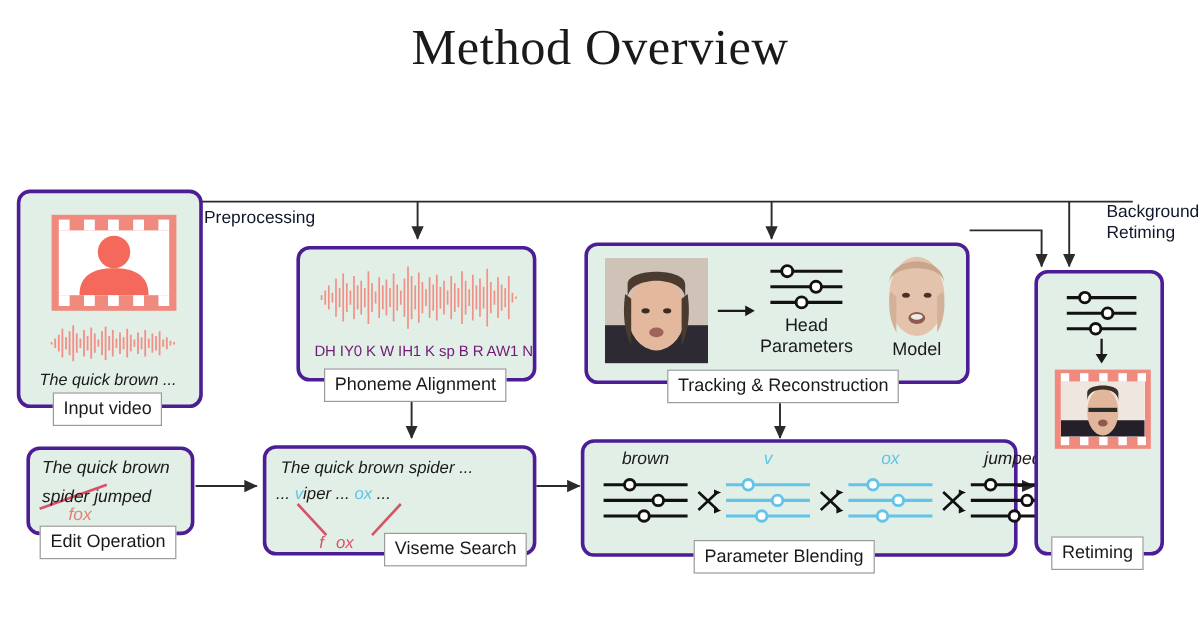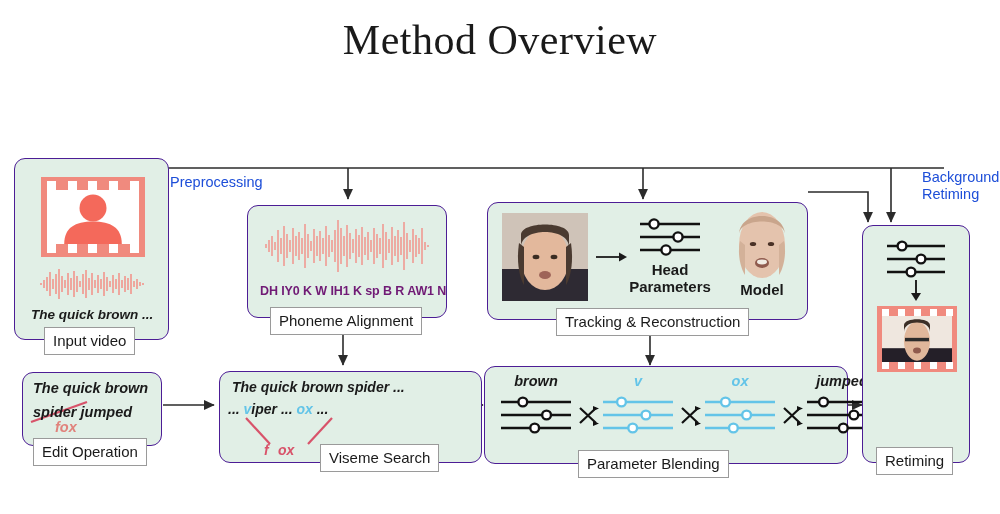--- a/index.html
+++ b/index.html
@@ -19,40 +19,39 @@
     font-family: "Liberation Serif", serif;
     font-size: 42px;
     font-weight: 400;
     color: #1a1a1a;
     letter-spacing: 0.5px;
   }
 
   .panel {
     position: absolute;
     background: #e1efe6;
-    border: 1px solid #4c1d95;
+    border: 3px solid #4c1d95;
     border-radius: 11px;
-    font-weight: bold;
   }
 
   .panel-label {
     position: absolute;
     background: #ffffff;
     border: 1px solid #9a9a9a;
     color: #1a1a1a;
     font-size: 15px;
     line-height: 1;
     padding: 5px 8px 6px 8px;
     white-space: nowrap;
     z-index: 30;
   }
 
   .free-label {
     position: absolute;
-    color: #1d4ed8;
+    color: #0f172a;
     font-size: 14.5px;
     line-height: 1.18;
     white-space: pre-line;
     z-index: 20;
   }
 
   
   .film {
     position: absolute;
     background: #f08a7e;
@@ -343,21 +342,21 @@
     <div class="italic-text" style="left:10px; top:7px; font-size:14.5px;">The quick brown</div>
     <div class="italic-text" style="left:10px; top:31px; font-size:14.5px;">spider jumped</div>
 
     <svg style="position:absolute; left:6px; top:26px;" width="62" height="26" viewBox="0 0 62 26">
       <line x1="2" y1="23" x2="58" y2="3" stroke="#d8536a" stroke-width="2.2"></line>
     </svg>
     <div class="italic-text" style="left:32px; top:46px; font-size:14.5px; color:#e0837c;">fox</div>
   </div>
   <div class="panel-label" style="left:33px; top:438px;">Edit Operation</div>
 
-  <div class="panel" style="left:219px; top:371px; width:263px; height:92px;">
+  <div class="panel" style="left:219px; top:371px; width:228px; height:92px;">
     <div class="italic-text" style="left:12px; top:7px; font-size:14px;">The quick brown spider ...</div>
     <div class="italic-text" style="left:8px; top:29px; font-size:14px;">
       <span>... </span><span style="color:#63c4e8;">v</span><span>iper</span><span> ... </span><span style="color:#63c4e8;">ox</span><span> ...</span>
     </div>
 
     <svg style="position:absolute; left:20px; top:44px;" width="130" height="32" viewBox="0 0 130 32">
       <line x1="6" y1="2" x2="30" y2="28" stroke="#d8536a" stroke-width="2.2"></line>
       <line x1="68" y1="28" x2="92" y2="2" stroke="#d8536a" stroke-width="2.2"></line>
     </svg>
     <div class="italic-text" style="left:44px; top:70px; font-size:14px; color:#d8536a;">f</div>

